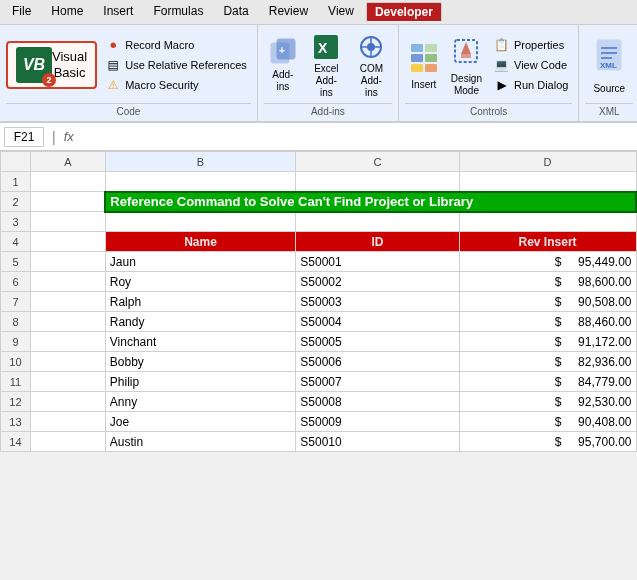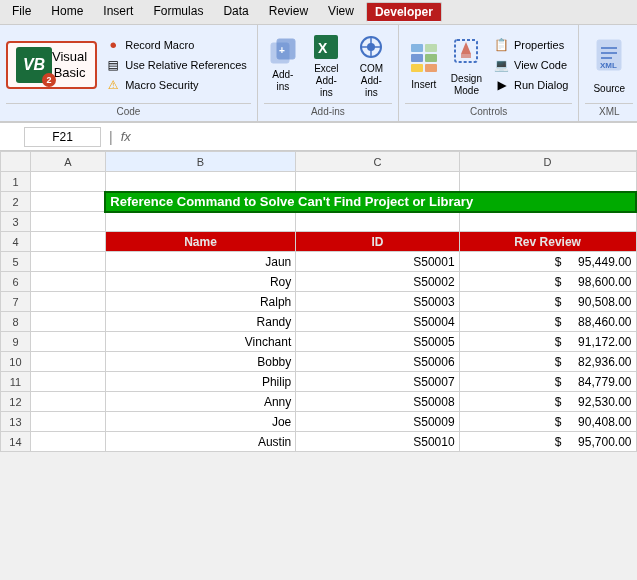--- a/index.html
+++ b/index.html
@@ -102,22 +102,22 @@
       display: flex; flex-direction: column; align-items: center;
       padding: 4px 8px; cursor: pointer; border-radius: 3px;
     }
 
     
     .formula-bar {
       display: flex; align-items: center; background: white;
       border-bottom: 1px solid #ccc; padding: 2px 4px; gap: 4px; height: 28px;
     }
     .cell-ref {
-      border: 1px solid #ccc; padding: 2px 6px; width: 77px;
-      font-size: 12px; background: white; text-align: center; margin-left: 20px;
+      border: 1px solid #ccc; padding: 2px 6px; width: 40px;
+      font-size: 12px; background: white; text-align: center;
     }
     .formula-sep {
       color: #888; font-size: 14px; padding: 0 4px;
     }
     .fx-label { color: #666; font-style: italic; font-size: 13px; }
     .formula-input {
       flex: 1; border: none; outline: none; font-size: 12px; padding: 2px;
     }
 
     
@@ -144,21 +144,21 @@
     }
     .row-num { background: #f2f2f2; text-align: center; font-size: 11px; color: #444; min-width: 20px; }
     .title-cell {
       background: #00aa00; color: white; font-weight: bold;
       text-align: left; font-size: 13px;
       border: 2px solid #006600;
     }
     .header-red {
       background: #cc0000; color: #e5e5e5; font-weight: bold; text-align: center;
     }
-    .data-center { text-align: right; }
+    .data-center { text-align: left; }
     .data-right { text-align: right; padding-left: 12px; }
     .empty { background: white; }
 
     
     .tab-developer {
       background: #e8f0fe; border-bottom: none; font-weight: bold;
       border: 1px solid #ccc; border-bottom: 1px solid #e8f0fe;
     }
   </style>
 </head>
@@ -345,21 +345,21 @@
       <td class="empty"></td>
       <td class="empty"></td>
       <td class="empty"></td>
     </tr>
 
     <tr>
       <td class="row-num">4</td>
       <td class="empty"></td>
       <td class="header-red">Name</td>
       <td class="header-red">ID</td>
-      <td class="header-red">Rev Review</td>
+      <td class="header-red">Rev Insert</td>
     </tr>
 
     <tr>
       <td class="row-num">5</td>
       <td class="empty"></td>
       <td class="data-center">Jaun</td>
       <td class="data-center">S50001</td>
       <td class="data-right">$&nbsp;&nbsp;&nbsp;&nbsp;&nbsp;95,449.00</td>
     </tr>
     <tr>

